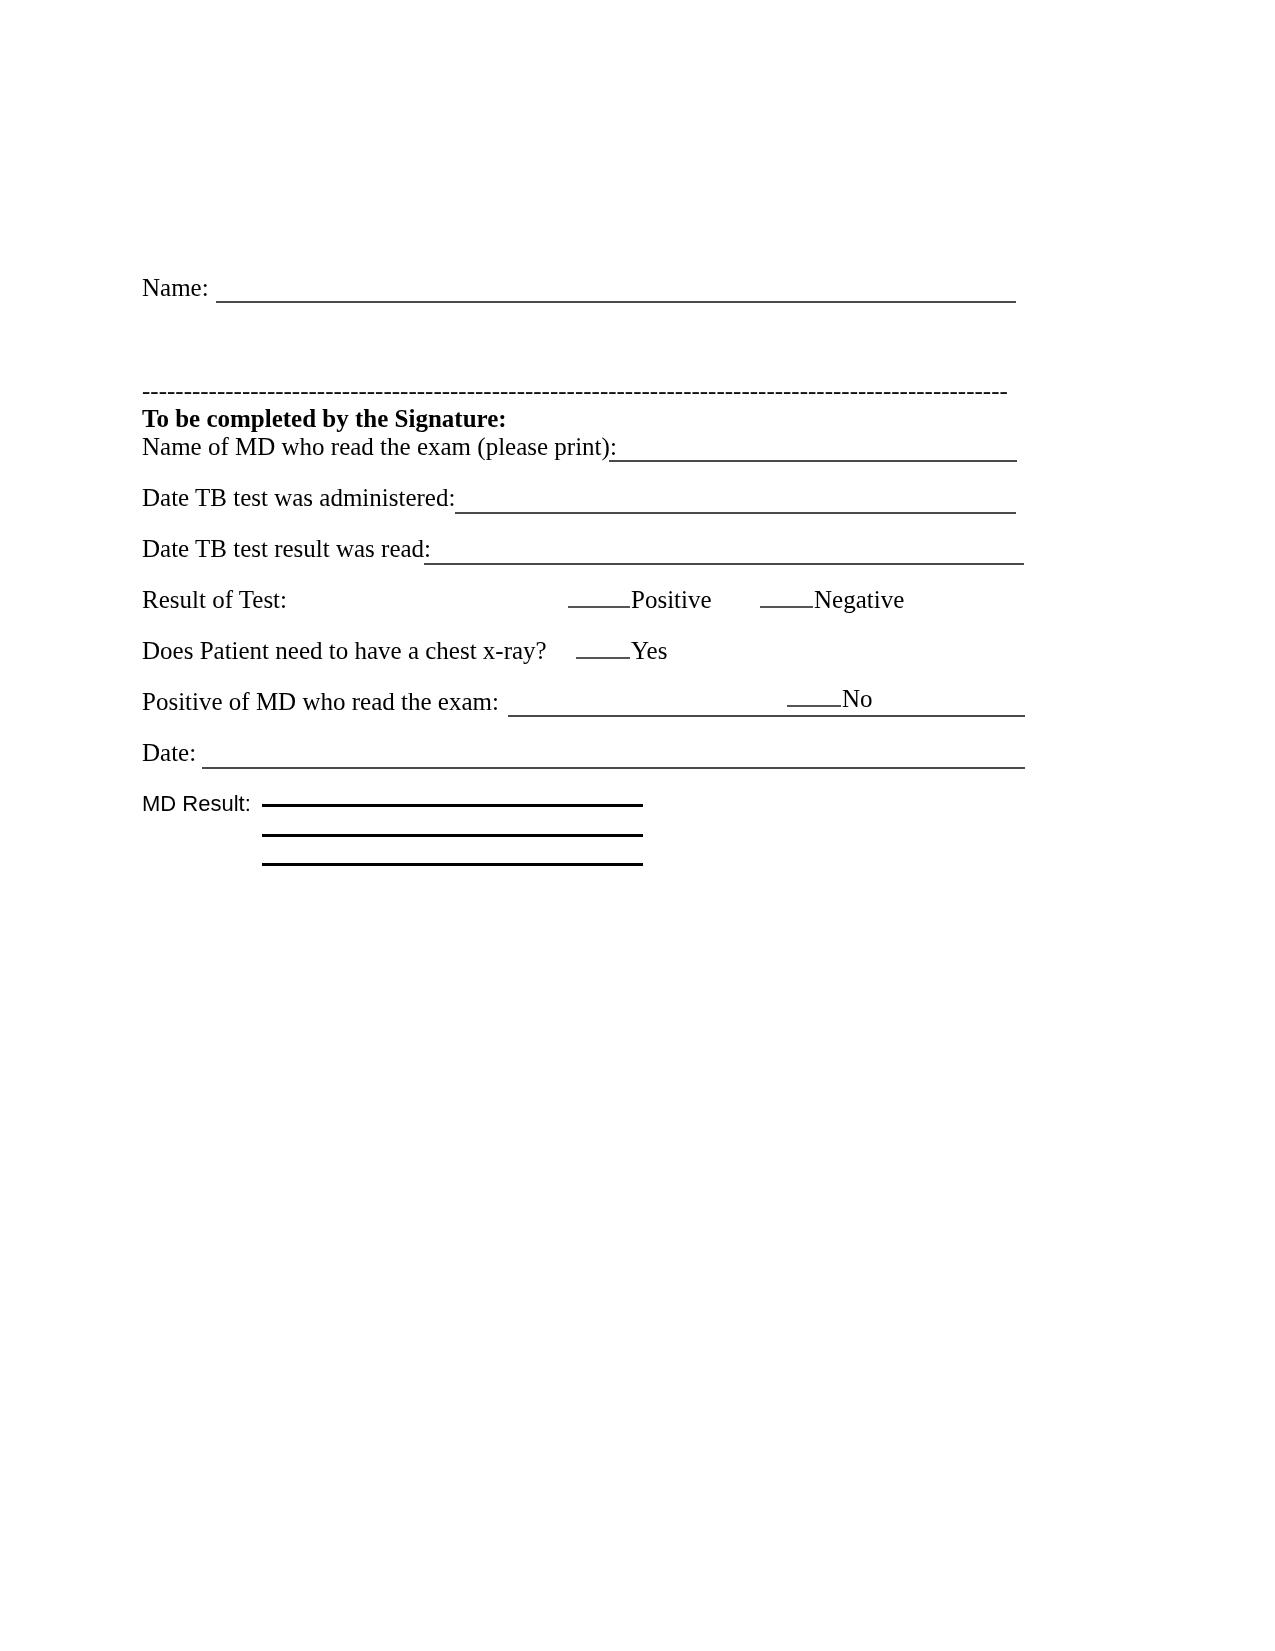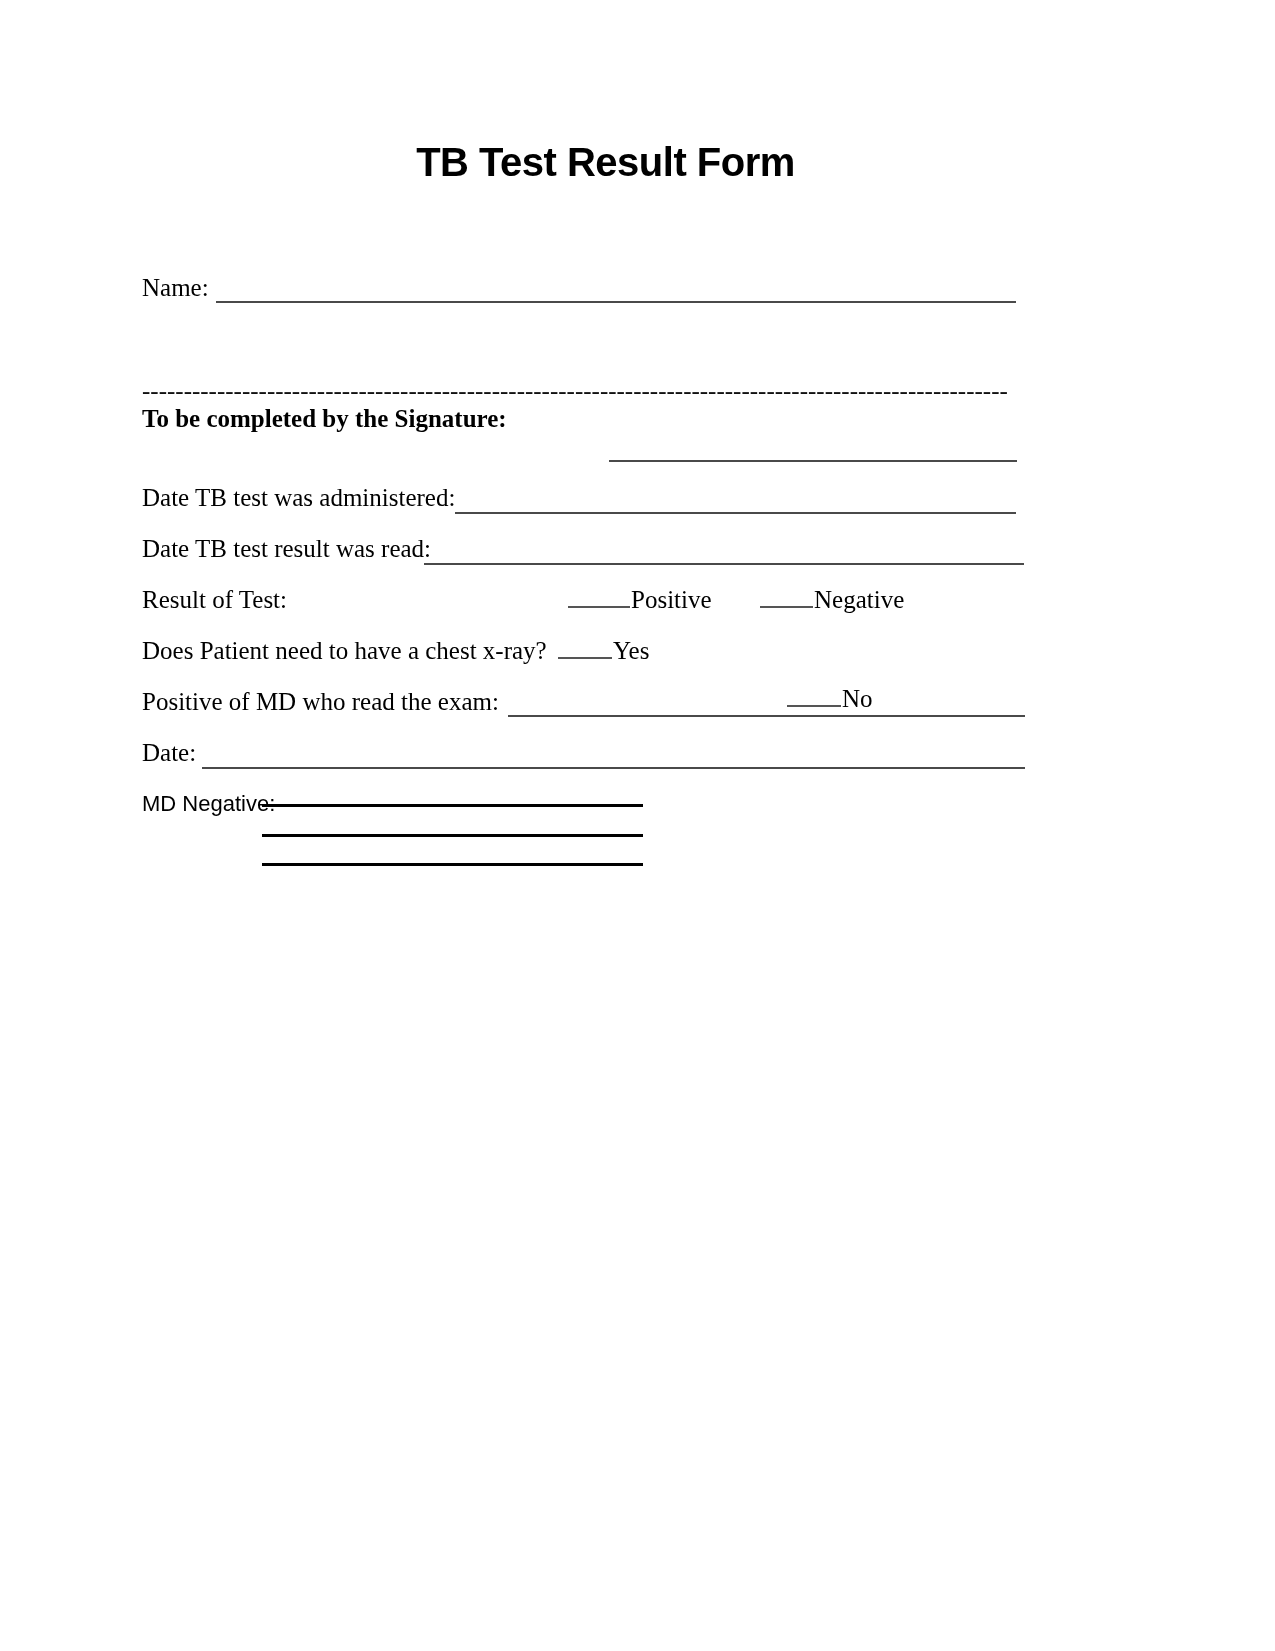--- a/index.html
+++ b/index.html
@@ -95,63 +95,63 @@
     vertical-align: baseline;
   }
 
   .col-pos  { position: absolute; }
 </style>
 </head>
 <body>
 
 <div class="page">
 
-  <div class="doc-title">TB Test Result Form</div>
 
   <div class="line" style="left:142px; top:274px;">Name:</div>
   <div class="rule" style="left:216px; top:301px; width:800px;"></div>
 
   <div class="dash-sep" style="left:142px; top:382px; width:935px;">--------------------------------------------------------------------------------------------------------</div>
 
   <div class="line bold" style="left:142px; top:405px;">To be completed by the Signature:</div>
 
+  <div class="line" style="left:142px; top:433px;">Name of MD who read the exam (please print):</div>
   <div class="rule" style="left:609px; top:460px; width:408px;"></div>
 
   <div class="line" style="left:142px; top:484px;">Date TB test was administered:</div>
   <div class="rule" style="left:455px; top:512px; width:561px;"></div>
 
   <div class="line" style="left:142px; top:535px;">Date TB test result was read:</div>
   <div class="rule" style="left:424px; top:563px; width:600px;"></div>
 
   <div class="line" style="left:142px; top:586px;">Result of Test:</div>
 
   <div class="line col-pos" style="left:568px; top:586px;">
     <span class="blank-short" style="width:62px;"></span><span>Positive</span>
   </div>
 
   <div class="line col-pos" style="left:760px; top:586px;">
     <span class="blank-short" style="width:53px;"></span><span>Negative</span>
   </div>
 
   <div class="line" style="left:142px; top:637px;">Does Patient need to have a chest x-ray?</div>
 
-  <div class="line col-pos" style="left:558px; top:637px;">
+  <div class="line col-pos" style="left:576px; top:637px;">
     <span class="blank-short" style="width:54px;"></span><span>Yes</span>
   </div>
 
   <div class="line col-pos" style="left:787px; top:637px;margin-top:48px;">
     <span class="blank-short" style="width:54px;"></span><span>No</span>
   </div>
 
   <div class="line" style="left:142px; top:688px;">Positive of MD who read the exam:</div>
   <div class="rule" style="left:508px; top:715px; width:517px;"></div>
 
   <div class="line" style="left:142px; top:739px;">Date:</div>
   <div class="rule" style="left:202px; top:767px; width:823px;"></div>
 
-  <div class="sans-line" style="left:142px; top:791px;">MD Negative:</div>
+  <div class="sans-line" style="left:142px; top:791px;">MD Result:</div>
   <div class="addr-blank" style="position:absolute; left:262px; top:790px; width:381px;"></div>
 
   <div class="addr-blank" style="position:absolute; left:262px; top:820px; width:381px;"></div>
 
   <div class="addr-blank" style="position:absolute; left:262px; top:849px; width:381px;"></div>
 
 </div>
 
 </body></html>

